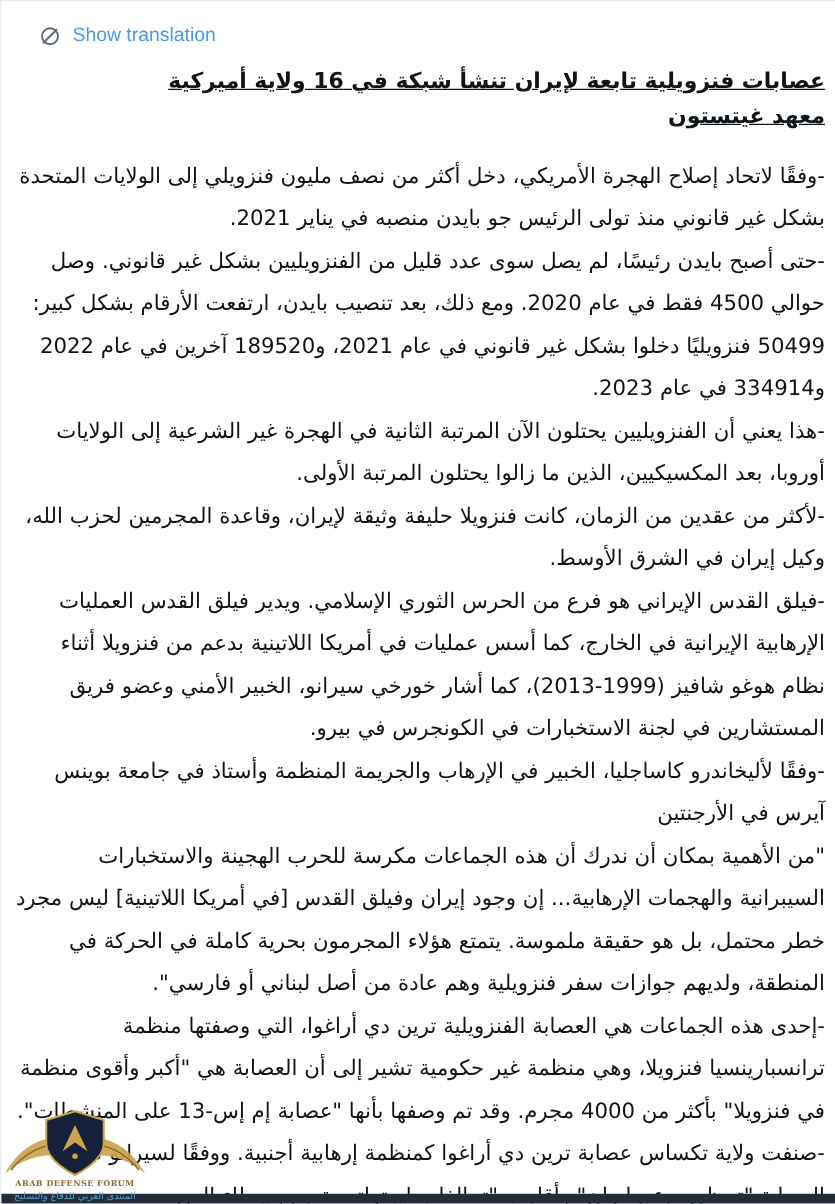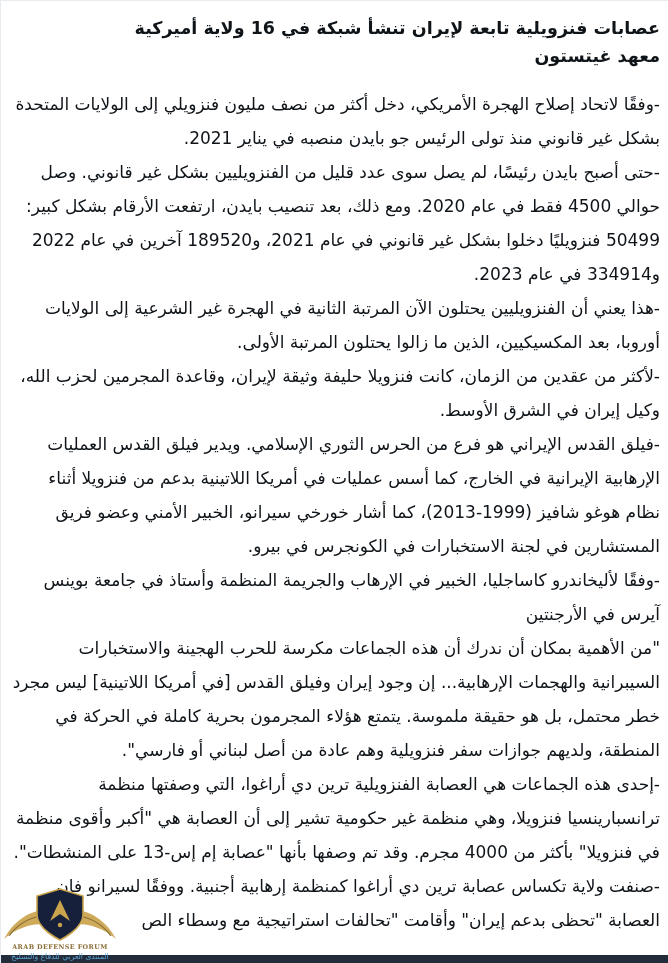--- a/index.html
+++ b/index.html
@@ -29,20 +29,21 @@
     direction:rtl;
     padding:13px 8px 0 8px;
     color:var(--text-dark,#0f1419);
   }
   .article-title{
     margin:0 0 17px 0;
     font-size:17.5px;
     font-weight:700;
     line-height:28px;
     text-align:right;
+    text-decoration:underline;
   }
   .article-title span{display:block;}
   .article-body p{
     margin:0;
     font-size:17px;
     font-weight:400;
     line-height:34px;
     text-align:right;
   }
   .bottom-bar{
@@ -55,20 +56,29 @@
     width:118px;height:78px;
     z-index:6;
     pointer-events:none;
   }
 </style>
 </head>
 <body>
 
 <div class="page">
 
+  <div class="translate-row">
+    <span class="translate-icon">
+      <svg width="18" height="18" viewBox="0 0 24 24">
+        <circle cx="12" cy="12" r="8.5" fill="none" stroke="#59687a" stroke-width="2"></circle>
+        <line x1="4.5" y1="19.5" x2="19.5" y2="4.5" stroke="#59687a" stroke-width="2"></line>
+      </svg>
+    </span>
+    <span class="translate-label">Show translation</span>
+  </div>
 
   <article lang="ar">
     <h1 class="article-title">
       <span>عصابات فنزويلية تابعة لإيران تنشأ شبكة في 16 ولاية أميركية</span>
       <span>معهد غيتستون</span>
     </h1>
     <div class="article-body">
         <p>-وفقًا لاتحاد إصلاح الهجرة الأمريكي، دخل أكثر من نصف مليون فنزويلي إلى الولايات المتحدة بشكل غير قانوني منذ تولى الرئيس جو بايدن منصبه في يناير 2021.</p>
         <p>-حتى أصبح بايدن رئيسًا، لم يصل سوى عدد قليل من الفنزويليين بشكل غير قانوني. وصل حوالي 4500 فقط في عام 2020. ومع ذلك، بعد تنصيب بايدن، ارتفعت الأرقام بشكل كبير: 50499 فنزويليًا دخلوا بشكل غير قانوني في عام 2021، و189520 آخرين في عام 2022 و334914 في عام 2023.</p>
         <p>-هذا يعني أن الفنزويليين يحتلون الآن المرتبة الثانية في الهجرة غير الشرعية إلى الولايات أوروبا، بعد المكسيكيين، الذين ما زالوا يحتلون المرتبة الأولى.</p>

